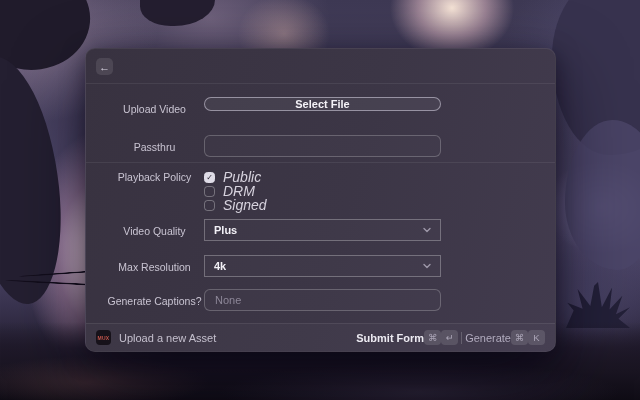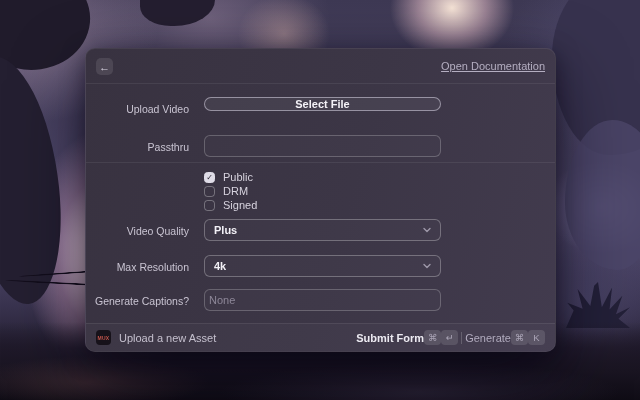--- a/index.html
+++ b/index.html
@@ -46,43 +46,43 @@
     box-shadow:0 30px 70px rgba(8,4,18,0.65), 0 6px 22px rgba(8,4,18,0.5);
     color:#e8e5ee; }
   .modal-header { position:absolute; top:0; left:0; right:0; height:35px;
     border-bottom:1px solid rgba(255,255,255,0.07); }
   .back-btn { position:absolute; left:10px; top:9px; width:17px; height:17px;
     background:rgba(255,255,255,0.10); border:none; border-radius:5px; cursor:pointer;
     color:#dcd8e5; font-size:11px; line-height:16px; text-align:center; padding:0; }
   .doc-link { position:absolute; right:10px; top:50%; transform:translateY(-50%);
     font-size:11px; color:#b4aec1; text-decoration:underline; cursor:pointer; }
 
-  .row-label { position:absolute; left:0; width:103px; text-align:right;
+  .row-label { position:absolute; left:17px; width:103px; text-align:center;
     font-size:10.5px; color:#c9c4d2; }
   .ctrl { position:absolute; left:118px; width:237px; }
 
   .file-btn { top:48px; height:14px; display:flex; align-items:center; justify-content:center;
     background:rgba(255,255,255,0.055); border:1px solid rgba(232,228,243,0.5); border-radius:7px;
     font-size:11px; font-weight:bold; color:#f4f2f7; cursor:pointer; }
   .text-input { height:22px; background:rgba(255,255,255,0.02);
     border:1px solid rgba(255,255,255,0.22); border-radius:6px;
-    color:#eceaf1; font-size:11px; padding:0 4px; width:237px;
+    color:#eceaf1; font-size:11px; padding:0 10px; width:237px;
     font-family:"Liberation Sans", sans-serif; outline:none; }
   .text-input::placeholder { color:#8d8798; }
   .divider { position:absolute; left:0; right:0; height:1px; background:rgba(255,255,255,0.07); }
 
   .check-row { display:flex; align-items:center; height:14px; gap:8px; cursor:pointer; }
   .checkbox { width:11px; height:11px; border-radius:3.5px;
     border:1px solid rgba(255,255,255,0.3); display:flex; align-items:center; justify-content:center;
     font-size:8px; color:transparent; flex:0 0 auto; }
   .checkbox.checked { background:#dfdce7; border-color:#dfdce7; color:#2c2734; }
-  .check-label { font-size:11px; color:#d7d3de; }
+  .check-label { font-size:14px; color:#d7d3de;font-style:italic; }
 
   .select { height:22px; display:flex; align-items:center;
-    border:1px solid rgba(255,255,255,0.28); border-radius:6px; padding:0 8px 0 9px;
+    border:1px solid rgba(255,255,255,0.28); border-radius:0; padding:0 8px 0 9px;
     background:rgba(255,255,255,0.02); cursor:pointer; }
   .select-value { flex:1; font-size:11px; font-weight:bold; color:#f2f0f6; }
   .chev { width:10px; height:10px; flex:0 0 auto; }
 
   .modal-footer { position:absolute; left:0; right:0; bottom:0; height:28px;
     border-top:1px solid rgba(255,255,255,0.08); background:rgba(255,255,255,0.025);
     border-radius:0 0 10px 10px; display:flex; align-items:center; padding:12px 10px; }
   .mux-logo { width:15px; height:15px; border-radius:4px; background:#17121a;
     display:flex; align-items:center; justify-content:center;
     font-size:5px; font-weight:bold; color:#c4554b; letter-spacing:.3px; flex:0 0 auto; }
@@ -111,31 +111,31 @@
     <div class="blob grass"></div>
     <div class="ground"></div>
   </div>
 
   <div class="modal">
 
     <div class="modal-header">
       <button class="back-btn">
         <span>←</span>
       </button>
-      <a class="doc-link">Open Documentation</a>
     </div>
 
     <div class="row-label" style="top:54px;">Upload Video</div>
     <div class="ctrl file-btn">Select File</div>
 
     <div class="row-label" style="top:92px;">Passthru</div>
     <input class="text-input ctrl" style="top: 86px;" value="" placeholder="">
 
     <div class="divider" style="top:113px;"></div>
 
+    <div class="row-label" style="top:122px;">Playback Policy</div>
     <div class="ctrl" style="top:121px;">
       <div class="check-row">
         <span class="checkbox checked">✓</span>
         <span class="check-label">Public</span>
       </div>
       <div class="check-row">
         <span class="checkbox"></span>
         <span class="check-label">DRM</span>
       </div>
       <div class="check-row">

